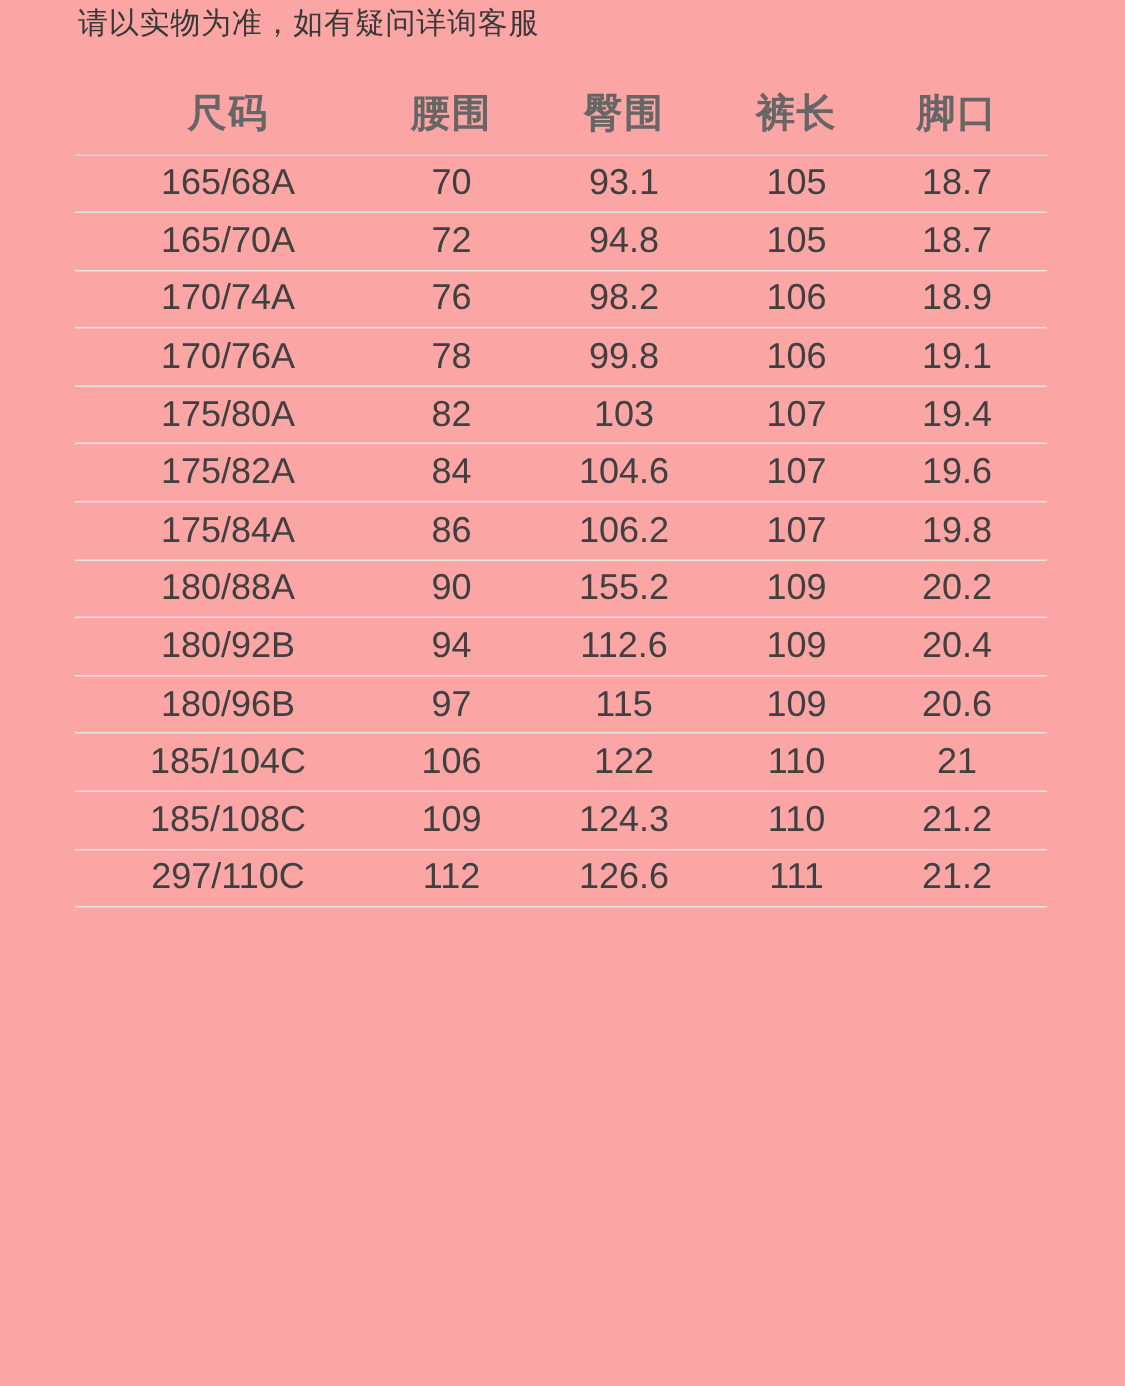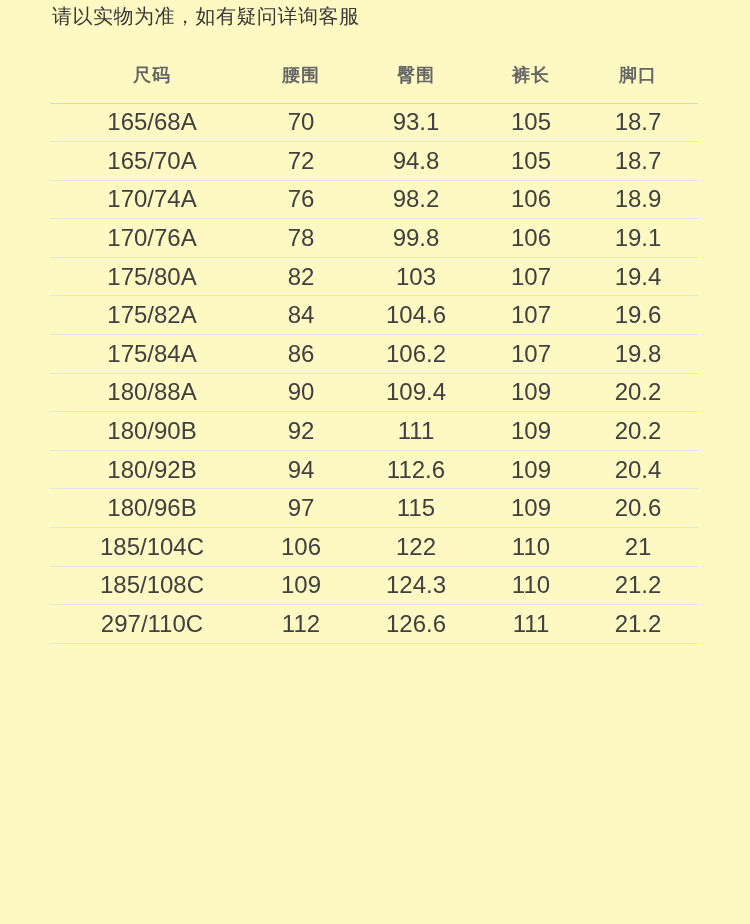--- a/index.html
+++ b/index.html
@@ -8,21 +8,21 @@
     height: 924px;
     background: #ffffff;
     font-family: "Liberation Sans", "DejaVu Sans", sans-serif;
     overflow: hidden;
     position: relative;
   }
   .page {
     position: relative;
     width: 750px;
     height: 924px;
-    background: #fef9c3;
+    background: #fca5a5;
   }
   .note {
     position: absolute;
     left: 52px;
     top: 2px;
     font-size: 20px;
     line-height: 28px;
     color: #383838;
     letter-spacing: 0.5px;
     white-space: nowrap;
@@ -35,21 +35,21 @@
     border-collapse: collapse;
     table-layout: fixed;
   }
   col.c-size        { width: 204px; }
   col.c-waist       { width: 94px;  }
   col.c-hip         { width: 136px; }
   col.c-pantslength { width: 94px;  }
   col.c-legopening  { width: 120px; }
   table.size-table thead th {
     height: 55px;
-    font-size: 18px;
+    font-size: 26px;
     font-weight: 600;
     color: #666666;
     text-align: center;
     vertical-align: middle;
     border-bottom: 1px solid #d6d6d6;
     letter-spacing: 1px;
   }
   table.size-table tbody td {
     height: 38.6px;
     font-size: 24px;
@@ -130,28 +130,21 @@
         <tr>
           <td>175/84A</td>
           <td>86</td>
           <td>106.2</td>
           <td>107</td>
           <td>19.8</td>
         </tr>
         <tr>
           <td>180/88A</td>
           <td>90</td>
-          <td>109.4</td>
-          <td>109</td>
-          <td>20.2</td>
-        </tr>
-        <tr>
-          <td>180/90B</td>
-          <td>92</td>
-          <td>111</td>
+          <td>155.2</td>
           <td>109</td>
           <td>20.2</td>
         </tr>
         <tr>
           <td>180/92B</td>
           <td>94</td>
           <td>112.6</td>
           <td>109</td>
           <td>20.4</td>
         </tr>

